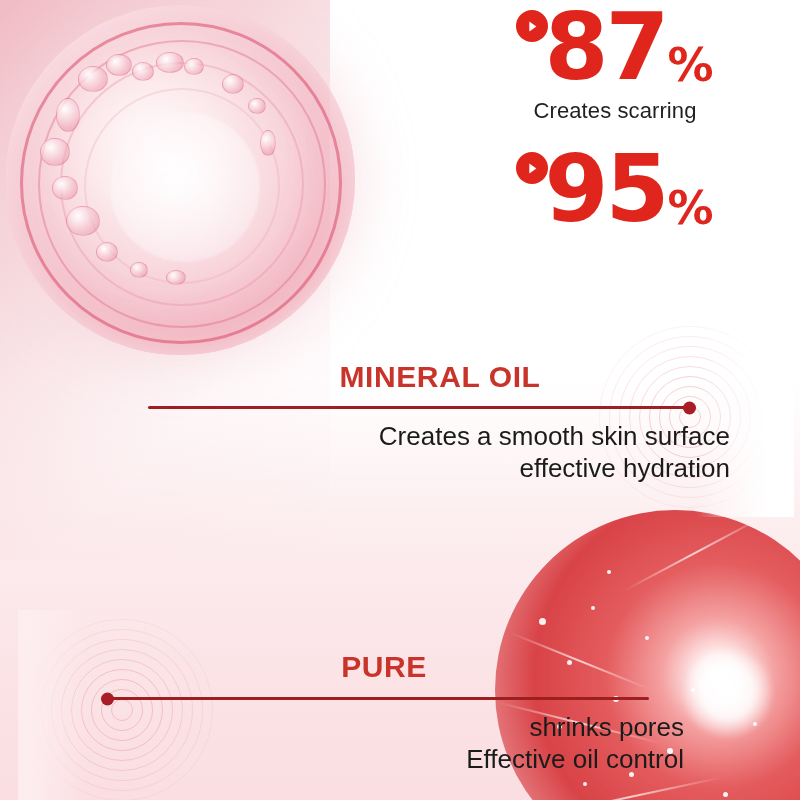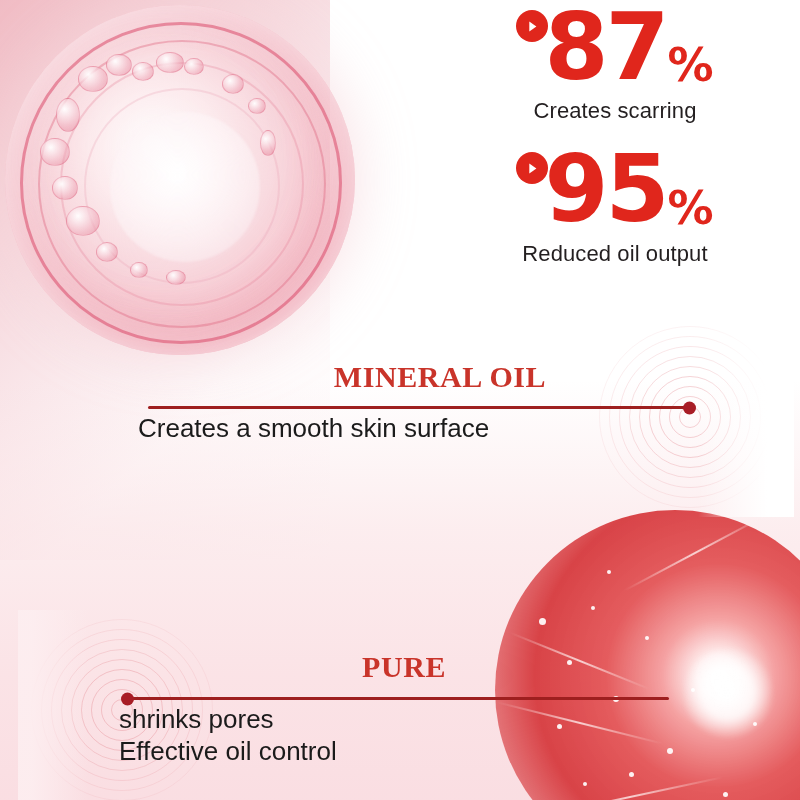--- a/index.html
+++ b/index.html
@@ -184,54 +184,53 @@
 
   
   .feature { position:absolute; }
 
   .feature-title {
     font-size:30px;
     font-weight:bold;
     color:#c9342a;
     letter-spacing:.6px;
     text-align:center;
-    font-family:Liberation Serif, serif;
   }
   .rule {
     position:relative;
     height:3px;
     background:#9e1f1f;
     border-radius:2px;
   }
   .rule .dot {
     position:absolute; top:50%;
     width:13px; height:13px; border-radius:50%;
     background:#a81d26;
     transform:translateY(-50%);
   }
   .rule.dot-right .dot { right:-3px; }
   .rule.dot-left  .dot { left:-3px; }
 
   .feature-desc {
-    text-align:left;
+    text-align:right;
     font-size:26px;
     color:#1b1b1b;
     line-height:1.22;
-    margin-top:4px;
+    margin-top:12px;
   }
   .feature-desc span { display:block; }
 
   
   #feat-mineral { left:110px; top:360px; width:620px; }
   #feat-mineral .feature-title { margin-left:40px; }
   #feat-mineral .rule { margin-top:12px; width:545px; margin-left:38px; }
   #feat-mineral .feature-desc { margin-left:28px; }
 
   
-  #feat-pure { left:84px; top:650px; width:620px; }
+  #feat-pure { left:64px; top:650px; width:620px; }
   #feat-pure .feature-title { margin-left:20px; }
   #feat-pure .rule { margin-top:13px; width:545px; margin-left:40px; }
   #feat-pure .feature-desc { margin-left:35px; }
 </style>
 </head>
 <body>
 
 <div id="poster">
 
   <div class="bg-layer wash-left"></div>
@@ -328,32 +327,32 @@
     <div class="stat">
       <div class="stat-row">
         <span class="badge">
           <svg width="15" height="15" viewBox="0 0 15 15" aria-hidden="true">
             <path d="M4.3 2.6 L11.4 7.5 L4.3 12.4 Z" fill="#ffffff"></path>
           </svg>
         </span>
         <span class="stat-num">95</span>
         <span class="stat-pct">%</span>
       </div>
-      <div class="stat-caption">Reduced oil output</div>
     </div>
 
   </div>
 
   <div class="feature" id="feat-mineral">
     <div class="feature-title">MINERAL OIL</div>
     <div class="rule dot-right">
       <span class="dot"></span>
     </div>
     <div class="feature-desc">
       <span>Creates a smooth skin surface</span>
+      <span>effective hydration</span>
     </div>
   </div>
 
   <div class="feature" id="feat-pure">
     <div class="feature-title">PURE</div>
     <div class="rule dot-left">
       <span class="dot"></span>
     </div>
     <div class="feature-desc">
       <span>shrinks pores</span>

